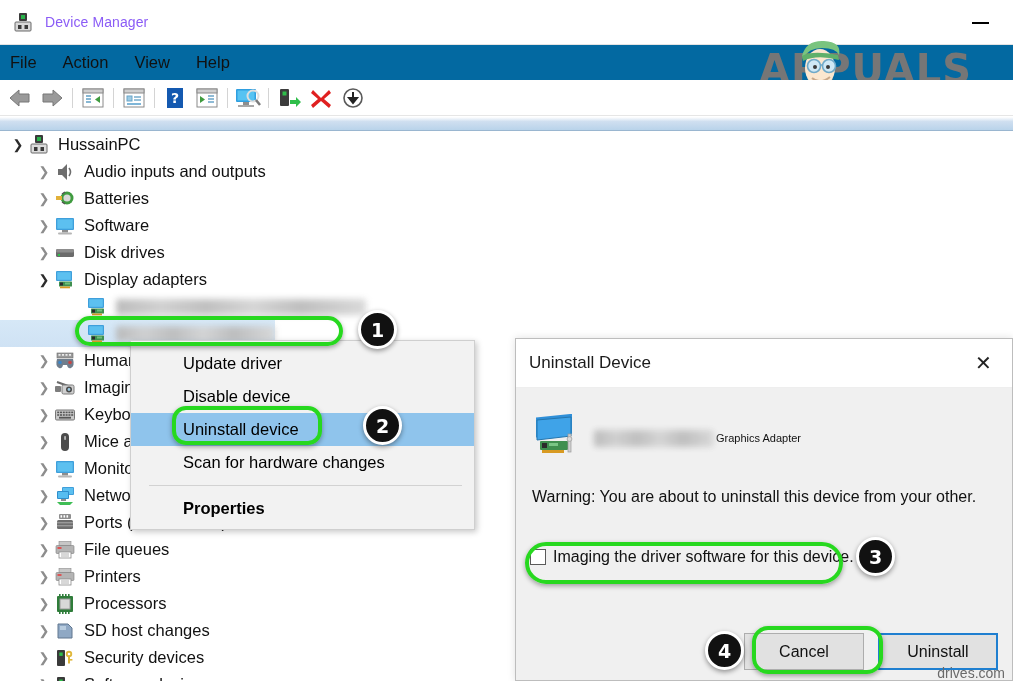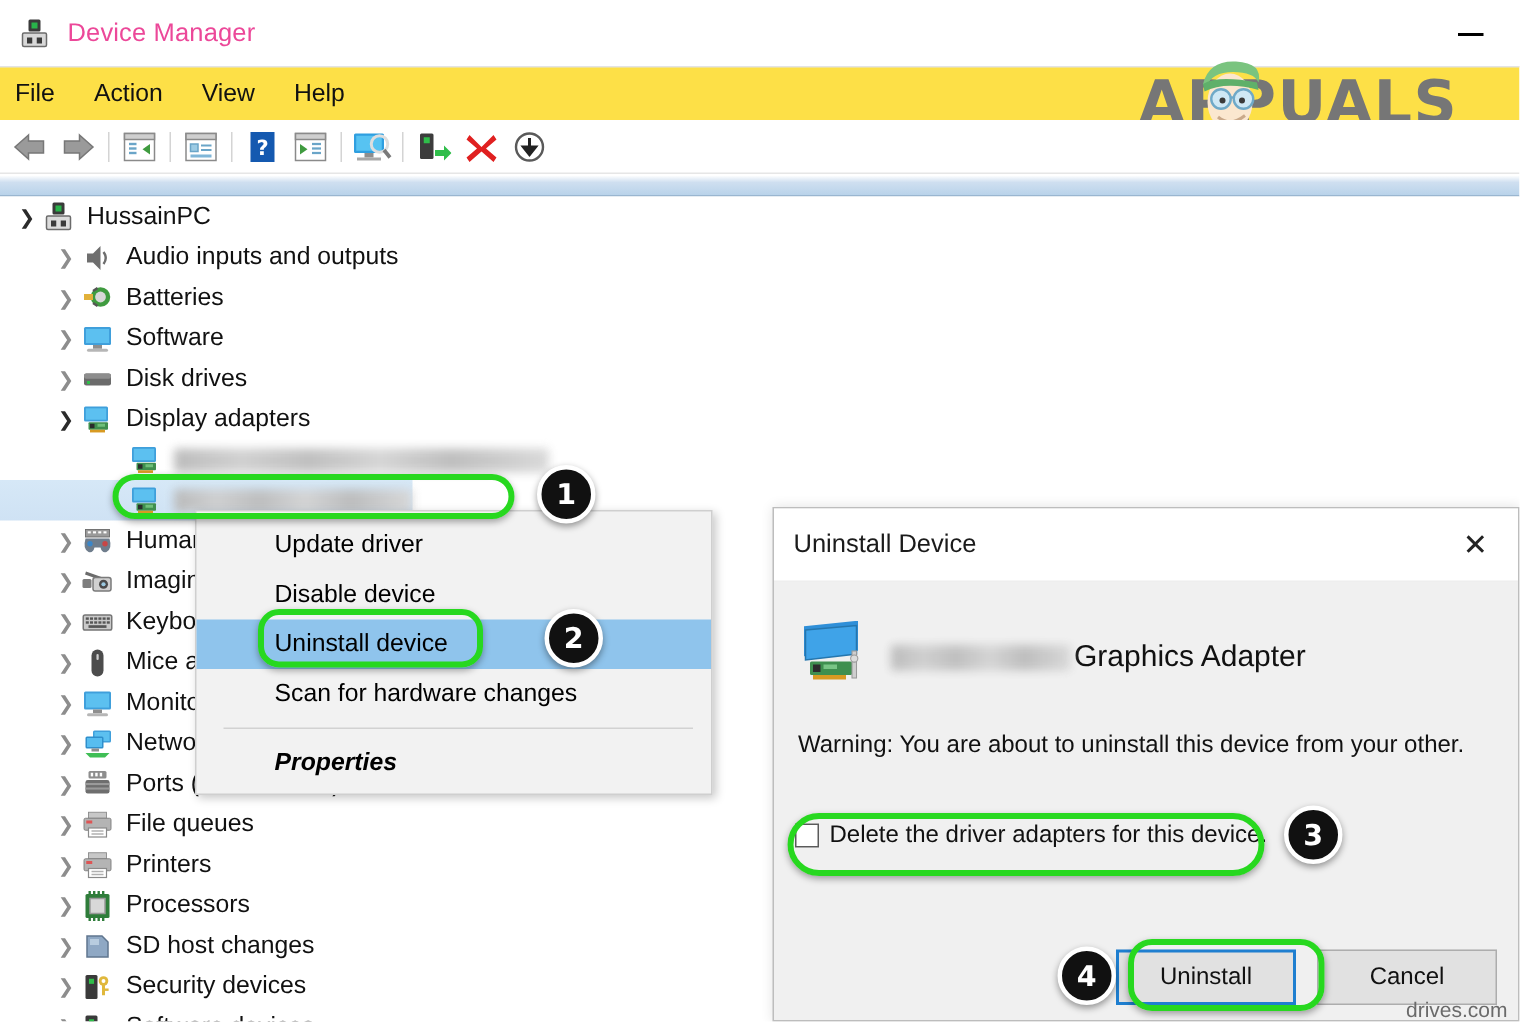--- a/index.html
+++ b/index.html
@@ -12,32 +12,32 @@
   .root { position: relative; width: 1013px; height: 681px; background:#fff; }
 
   
   .titlebar {
     position: absolute; left:0; top:0; width:1013px; height:44px;
     background:#ffffff;
     display:flex; align-items:center;
   }
   .titlebar .app-icon { margin-left:12px; width:22px; height:22px; position:relative; }
   .titlebar .title {
-    margin-left:11px; font-size:17px; color:#ec4899; letter-spacing:0.1px;
+    margin-left:11px; font-size:14px; color:#8b5cf6; letter-spacing:0.1px;
   }
   .win-min {
     position:absolute; right:10px; top:10px; width:46px; height:26px;
     display:flex; align-items:center; justify-content:center;
   }
   .win-min i { display:block; width:17px; height:2px; background:#000; }
 
   
   .menubar {
     position:absolute; left:0; top:44px; width:1013px; height:36px;
-    background:#fde047; display:flex; align-items:center;
+    background:#0369a1; display:flex; align-items:center;
     border-top:1px solid #e3e3e3;
   }
   .menubar .mi {
     font-size:16.5px; color:#111; padding:2px 13px; cursor:default;
     white-space:nowrap;
   }
   .menubar .mi:first-child { padding-left:10px; }
 
   
   .logo { position:absolute; right:14px; top:40px; width:240px; height:58px; }
@@ -91,21 +91,21 @@
     position:absolute; left:130px; top:340px; width:345px;
     background:#f2f2f2; border:1px solid #cfcfcf;
     box-shadow:2px 2px 6px rgba(0,0,0,.22);
     padding:6px 0 4px 0; z-index:40;
   }
   .ctxitem {
     height:33px; display:flex; align-items:center; padding-left:52px;
     font-size:16.5px; color:#000000;
   }
   .ctxitem.sel { background:#8fc4ec; }
-  .ctxitem.bold { font-weight:bold;font-style:italic; }
+  .ctxitem.bold { font-weight:bold; }
   .ctxsep { height:1px; background:#d2d2d2; margin:6px 12px 6px 18px; }
 
   
   .dialog {
     position:absolute; left:515px; top:338px; width:498px; height:343px;
     background:#f0f0f0; border:1px solid #bdbdbd; z-index:50;
     box-shadow:0 0 8px rgba(0,0,0,.12);
   }
   .dlg-title {
     height:49px; background:#fff; display:flex; align-items:center;
@@ -114,21 +114,21 @@
   }
   .dlg-close {
     position:absolute; right:6px; top:6px; width:45px; height:36px;
     display:flex; align-items:center; justify-content:center;
     font-size:20px; color:#222; font-family:"DejaVu Sans", sans-serif;
   }
   .dlg-body { position:relative; padding:22px 16px 0 16px; }
   .dev-row { display:flex; align-items:center; height:56px; }
   .dev-icon { width:54px; height:48px; position:relative; flex:0 0 54px; }
   .dev-name {
-    margin-left:8px; font-size:20px; color:#111; display:flex; align-items:center;
+    margin-left:8px; font-size:11px; color:#111; display:flex; align-items:center;
   }
   .dev-name .blurred { width:120px; height:17px; margin-right:2px; }
   .warn-text { margin-top:22px; font-size:16px; color:#111; }
   .chk-row {
     position:absolute; left:530px; top:548px; display:flex; align-items:center;
     z-index:60;
   }
   .chkbox {
     width:16px; height:16px; border:1px solid #5a5a5a; background:#fff;
     flex:0 0 16px; margin-right:7px;
@@ -643,29 +643,29 @@
         </span>
         <span class="dev-name">
           <span class="blurred"></span>
           <span> Graphics Adapter</span>
         </span>
       </div>
       <div class="warn-text">Warning: You are about to uninstall this device from your other.</div>
     </div>
 
     <div class="dlg-buttons">
+      <div class="btn">Cancel</div>
       <div class="btn primary">Uninstall</div>
-      <div class="btn">Cancel</div>
     </div>
     <div class="watermark">drives.com</div>
   </div>
 
   <div class="chk-row">
     <span class="chkbox"></span>
-    <span class="chk-label">Delete the driver adapters for this device.</span>
+    <span class="chk-label">Imaging the driver software for this device.</span>
   </div>
 
   <div class="ring" id="ring1"></div>
   <div class="ring" id="ring2"></div>
   <div class="ring" id="ring3"></div>
   <div class="ring" id="ring4"></div>
 
   <div class="badge" id="b1">1</div>
   <div class="badge" id="b2">2</div>
   <div class="badge" id="b3">3</div>

